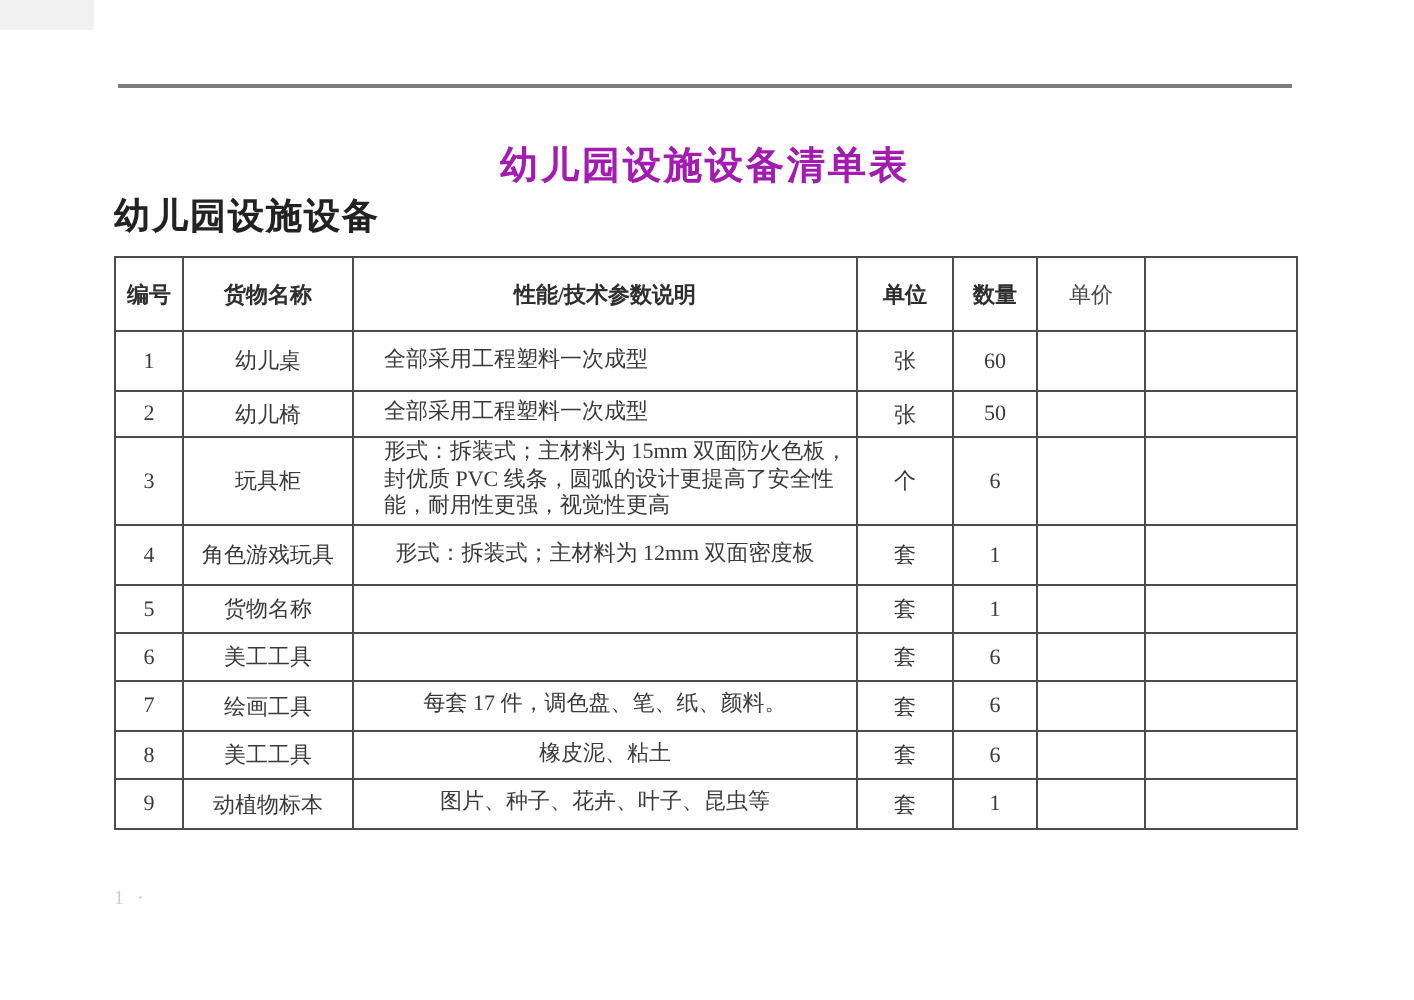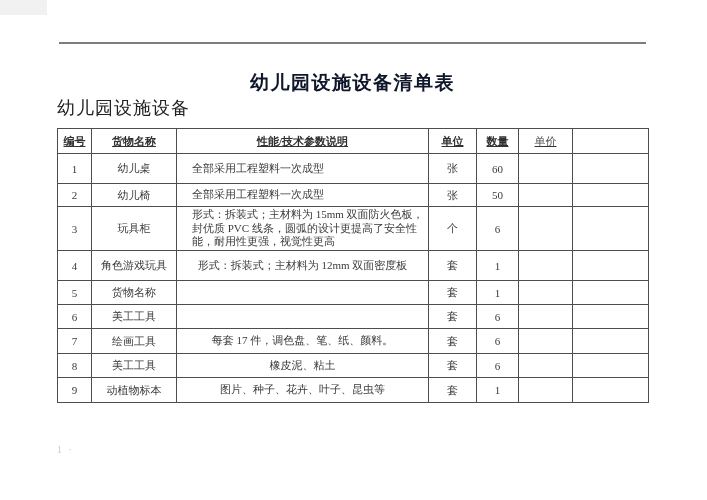--- a/index.html
+++ b/index.html
@@ -13,43 +13,43 @@
     position: absolute; left: 0; top: 0; width: 47px; height: 15px;
     background: #f1f1f1;
   }
   .header-rule {
     position: absolute; left: 59px; top: 42px; width: 587px; height: 2px;
     background: #7d7d7d;
   }
   .doc-title {
     position: absolute; left: 57px; top: 70px; width: 591px;
     text-align: center; font-size: 19px; font-weight: bold;
-    letter-spacing: 1.5px; color: #0f172a;
+    letter-spacing: 1.5px; color: #a21caf;
   }
   .doc-subtitle {
     position: absolute; left: 57px; top: 96px;
-    font-size: 18px; font-weight: normal; letter-spacing: 1px; color: #222222;
+    font-size: 18px; font-weight: bold; letter-spacing: 1px; color: #222222;
   }
   table.main-table {
     position: absolute; left: 57px; top: 128px; width: 591px;
     border-collapse: collapse; table-layout: fixed;
   }
   table.main-table td, table.main-table th {
     border: 1px solid #4d4d4d;
     font-size: 11px; font-weight: normal;
     color: #3a3a3a;
     vertical-align: middle;
     overflow: hidden;
   }
   table.main-table th { font-weight: bold; color: #2f2f2f; }
   table.main-table th.light { font-weight: normal; color: #4a4a4a; }
   .c-center { text-align: center; }
   .c-left { text-align: left; padding-left: 15px; padding-right: 4px; }
   td.spec-cell { line-height: 13.5px; font-size: 10.5px; }
-  tr.h-header { height: 25px; text-decoration: underline; }
+  tr.h-header { height: 37px; }
   tr.h-r0 { height: 30px; }
   tr.h-r1 { height: 23px; }
   tr.h-r2 { height: 44px; }
   tr.h-r3 { height: 30px; }
   tr.h-r4 { height: 24px; }
   tr.h-r5 { height: 24px; }
   tr.h-r6 { height: 25px; }
   tr.h-r7 { height: 24px; }
   tr.h-r8 { height: 25px; }
   .page-mark {

